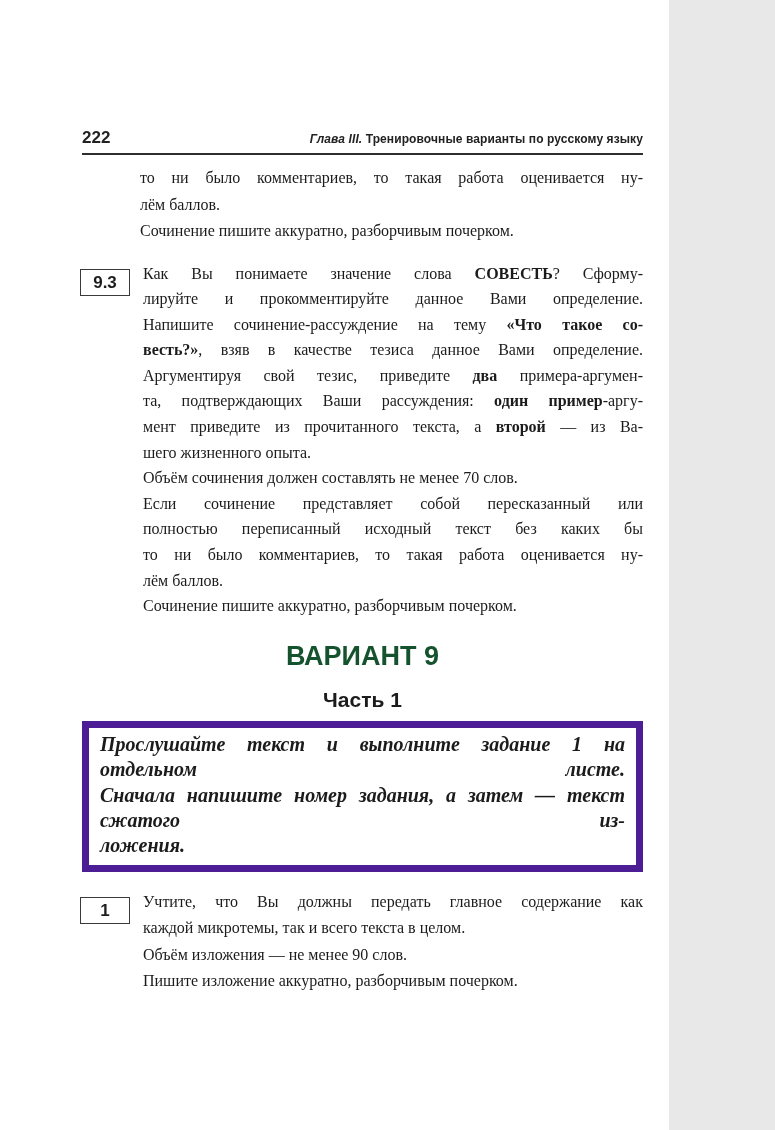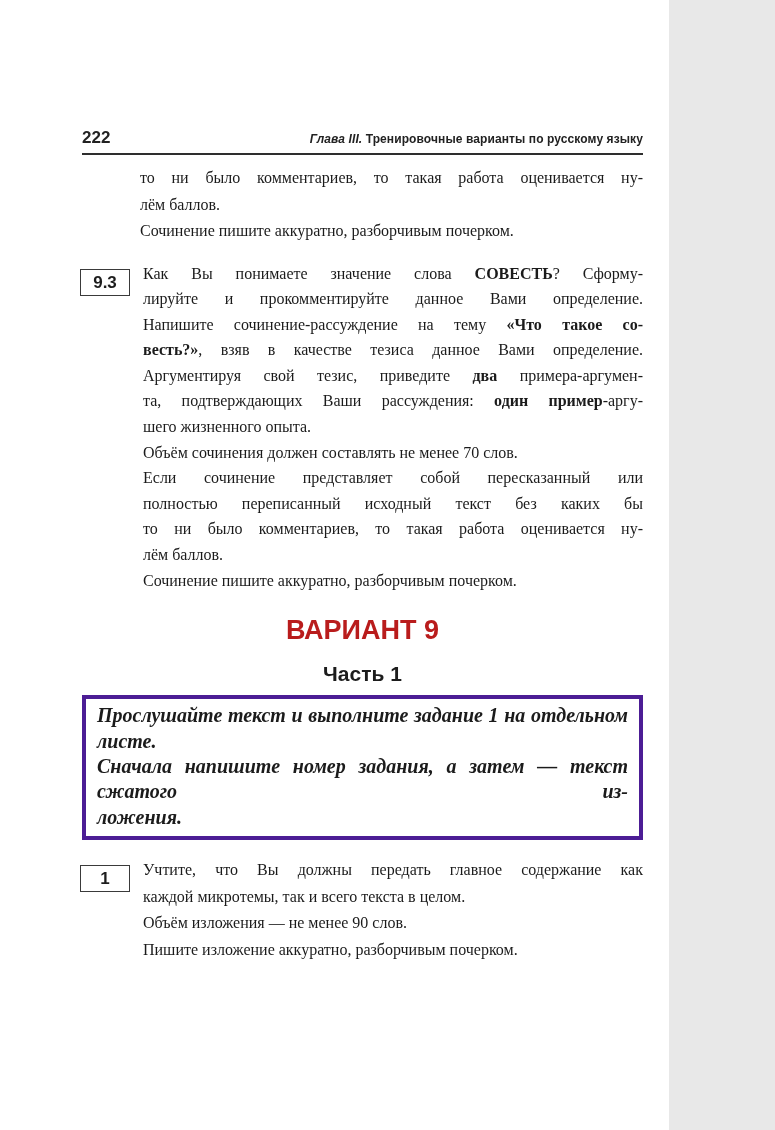--- a/index.html
+++ b/index.html
@@ -67,35 +67,35 @@
   .task .task-text { margin-left: 61px; margin-top: 16px; }
   .task93 .bodytext { line-height: 25.6px; }
   
   .h-variant {
     margin-top: 22px;
     text-align: center;
     font-family: "Liberation Sans", sans-serif;
     font-weight: bold;
     font-size: 27px;
     line-height: 30px;
-    color: #b91c1c;
+    color: #14532d;
   }
   .h-part {
     margin-top: 17px;
     text-align: center;
     font-family: "Liberation Sans", sans-serif;
     font-weight: bold;
     font-size: 21px;
     line-height: 24px;
     color: #1c1c1c;
   }
   
   .instr-box {
     margin-top: 9px;
-    border: 4px solid #4c1d95;
+    border: 7px solid #4c1d95;
     padding: 4px 11px 6px 11px;
     font-size: 20px;
     line-height: 25.4px;
     font-weight: bold;
     font-style: italic;
     color: #1b1b1b;
   }
   .task1 { margin-top: 17px; }
 </style>
 </head>
@@ -117,20 +117,21 @@
 
     <div class="task task93">
       <div class="num-box">9.3</div>
       <div class="task-text bodytext">
           <div class="tline j"><span>Как Вы понимаете значение слова </span><span class="b">СОВЕСТЬ</span><span>? Сформу-</span></div>
           <div class="tline j"><span>лируйте и прокомментируйте данное Вами определение.</span></div>
           <div class="tline j"><span>Напишите сочинение-рассуждение на тему </span><span class="b">«Что такое со-</span></div>
           <div class="tline j"><span class="b">весть?»</span><span>, взяв в качестве тезиса данное Вами определение.</span></div>
           <div class="tline j"><span>Аргументируя свой тезис, приведите </span><span class="b">два</span><span> примера-аргумен-</span></div>
           <div class="tline j"><span>та, подтверждающих Ваши рассуждения: </span><span class="b">один пример</span><span>-аргу-</span></div>
+          <div class="tline j"><span>мент приведите из прочитанного текста, а </span><span class="b">второй</span><span> — из Ва-</span></div>
           <div class="tline"><span>шего жизненного опыта.</span></div>
           <div class="tline"><span>Объём сочинения должен составлять не менее 70 слов.</span></div>
           <div class="tline j"><span>Если сочинение представляет собой пересказанный или</span></div>
           <div class="tline j"><span>полностью переписанный исходный текст без каких бы</span></div>
           <div class="tline j"><span>то ни было комментариев, то такая работа оценивается ну-</span></div>
           <div class="tline"><span>лём баллов.</span></div>
           <div class="tline"><span>Сочинение пишите аккуратно, разборчивым почерком.</span></div>
         </div>
     </div>
 

